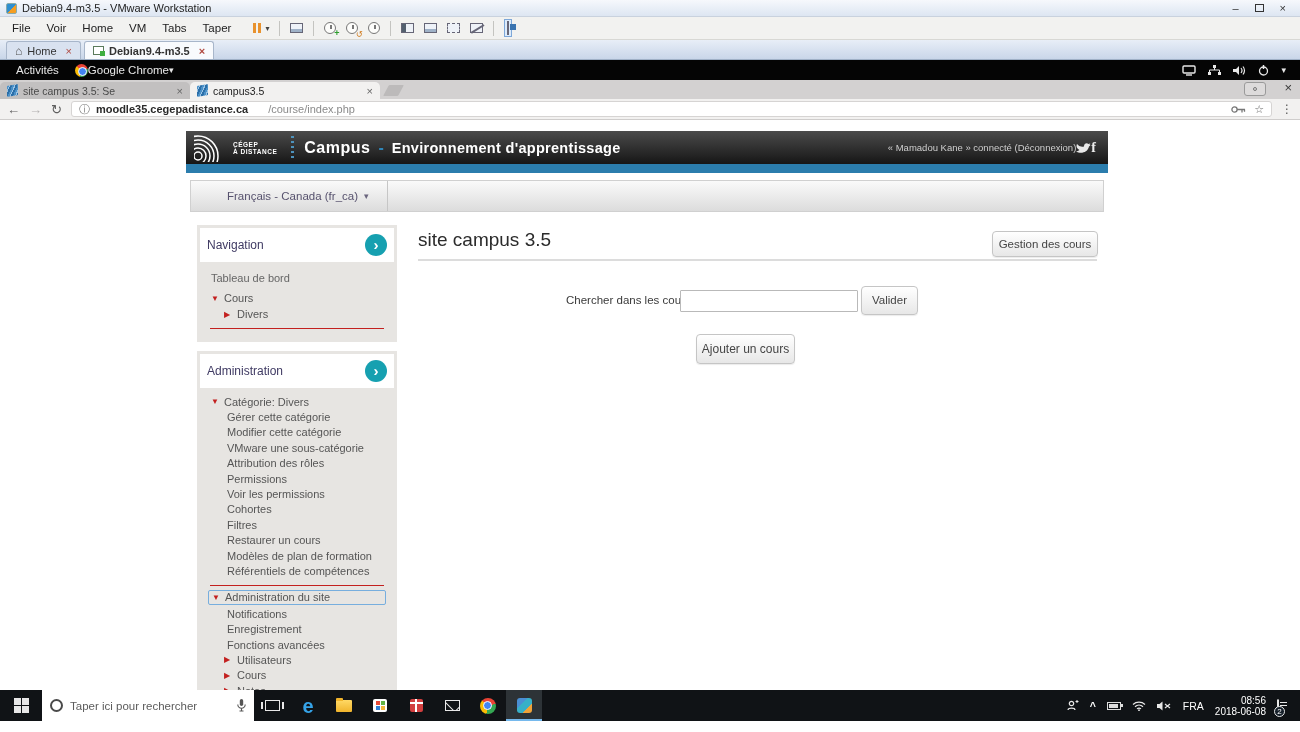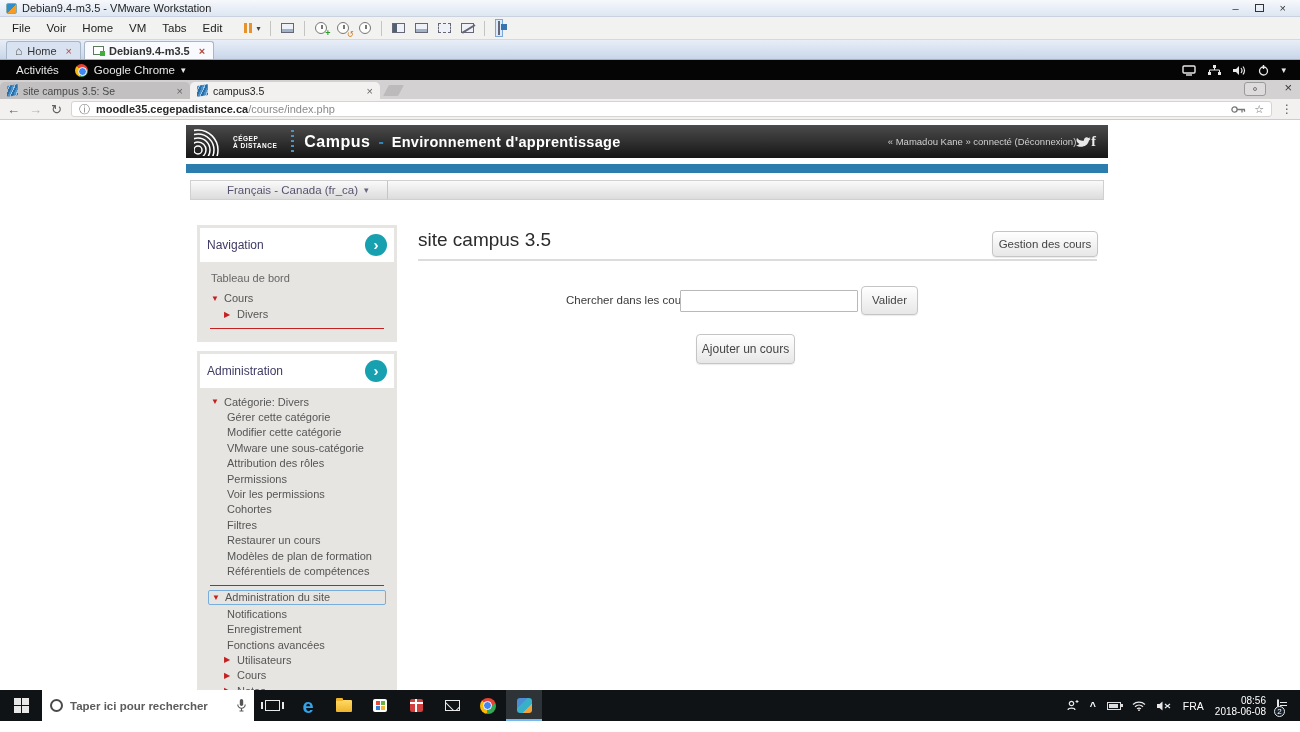--- a/index.html
+++ b/index.html
@@ -41,21 +41,21 @@
   .vm-tab.active { background:#f8fafd; font-weight:bold; }
   .vm-tabclose { color:#b0483f; font-size:11px; margin-left:4px; }
   .vm-home-ico { font-size:12px; color:#555; }
   .vm-screen-ico { width:11px; height:9px; border:1px solid #5a7a5a; background:#fff; position:relative; }
   .vm-screen-ico::after { content:""; position:absolute; right:-2px; bottom:-2px; width:5px; height:5px; background:#3fae3f; }
 
   
   .gnome-bar { height:20px; background:#050505; color:#e8e8e8; display:flex; align-items:center;
     font-size:11.5px; position:relative; padding:0 8px; }
   .gn-activities { padding:0 8px; }
-  .gn-app { display:flex; align-items:center; gap:6px; padding:0 8px; }
+  .gn-app { display:flex; align-items:center; gap:0; padding:0 8px; }
   .gn-clock { position:absolute; left:0; right:0; text-align:center; font-weight:bold; font-size:11px; pointer-events:none; }
   .gn-right { margin-left:auto; display:flex; align-items:center; gap:12px; padding-right:6px; }
   .gn-right svg { display:block; }
   .chrome-ball { width:13px; height:13px; border-radius:50%;
     background:conic-gradient(from -45deg,#ea4335 0 33%,#34a853 0 66%,#fbbc05 0 100%); position:relative; }
   .chrome-ball::after { content:""; position:absolute; left:3px; top:3px; width:7px; height:7px; border-radius:50%;
     background:#4285f4; border:1.5px solid #fff; }
 
   
   .ctabs { height:19px; background:#d3d1d1; display:flex; align-items:flex-end; position:relative; }
@@ -71,43 +71,43 @@
   .cprofile { position:absolute; right:34px; top:2px; width:22px; height:14px; border:1px solid #9a9a9a; border-radius:3px;
     background:#dddbdb; display:flex; align-items:center; justify-content:center; }
   .cprofile .head { width:4px; height:4px; border-radius:50%; border:1.5px solid #777; }
   .cwinx { position:absolute; right:8px; top:0px; color:#3a3a3a; font-size:13px; }
   .cbar { height:21px; background:#f2f1f0; border-bottom:1px solid #cfcdcc; display:flex; align-items:center; padding:0 7px; gap:9px; }
   .nav-g { font-size:13px; color:#5f5f5f; }
   .nav-g.dis { color:#b5b3b2; }
   .omni { flex:1; height:16px; background:#fff; border:1px solid #d6d4d3; border-radius:3px; display:flex;
     align-items:center; font-size:11px; padding:0 7px; gap:6px; }
   .omni .host { color:#2a2a2a; }
-  .omni .path { color:#8a8a8a; }
+  .omni .path { color:#8a8a8a;padding-left:20px; }
   .omni .info { color:#7a7a7a; font-size:11px; }
   .omni-right { margin-left:auto; display:flex; align-items:center; gap:8px; color:#6f6f6f; }
   .cmenu { color:#5a5a5a; font-size:12px; letter-spacing:0; }
 
   
   .viewport { position:relative; height:570px; background:#fff; overflow:hidden; }
 
-  .m-header { position:absolute; left:186px; top:5px; width:922px; height:33px;
+  .m-header { position:absolute; left:186px; top:11px; width:922px; height:33px;
     background:linear-gradient(#4b4b4b,#161616); display:flex; align-items:center; color:#fff; }
   .m-blue { position:absolute; left:186px; top:44px; width:922px; height:9px; background:#2b7dad; }
   .brand { display:flex; align-items:center; gap:5px; padding-left:8px; }
   .brand-txt { font-size:6.5px; font-weight:bold; letter-spacing:.5px; line-height:7px; color:#fff; }
   .dotsep { width:3px; height:24px; margin:0 10px 0 14px;
     background:repeating-linear-gradient(#4d93bd 0 2px,transparent 2px 5px); }
   .site-name { font-size:16px; font-weight:bold; letter-spacing:.5px; }
   .site-dash { color:#2f86b8; font-weight:bold; margin:0 8px; }
   .tagline { font-size:14.5px; font-weight:bold; letter-spacing:.3px; }
   .hdr-right { margin-left:auto; display:flex; align-items:center; padding-right:12px; }
   .user-status { font-size:9.5px; color:#cfcfcf; }
   .fb { font-family:"Liberation Serif","DejaVu Serif",serif; font-weight:bold; font-size:14px; color:#eee; }
 
-  .lang-bar { position:absolute; left:190px; top:60px; width:914px; height:20px;
+  .lang-bar { position:absolute; left:190px; top:60px; width:914px; height:32px;
     background:linear-gradient(#fafafa,#dcdcdc); border:1px solid #d0d0d0; display:flex; align-items:center; }
   .lang-item { height:100%; display:flex; align-items:center; padding:0 18px 0 36px; border-right:1px solid #c6c6c6;
     font-size:11.5px; color:#57526e; gap:6px; }
   .lang-item .crt { font-size:9px; color:#6a657e; }
 
   .block { position:absolute; left:197px; width:200px; background:#e7e5e2; padding:3px; }
   .block-head { height:34px; background:#fff; display:flex; align-items:center; padding:0 7px; }
   .block-title { font-size:12px; color:#3f3a63; }
   .block-circle { margin-left:auto; width:22px; height:22px; border-radius:50%; background:#16a0b0; color:#fff;
     display:flex; align-items:center; justify-content:center; font-size:15px; font-weight:bold; padding-bottom:2px; }
@@ -139,21 +139,21 @@
   .vs-dev { width:11px; height:8px; background:linear-gradient(#cfd3d8,#9aa1a9); border:1px solid #788; border-radius:1px; position:relative; }
   .vs-dev::after { content:""; position:absolute; right:-2px; bottom:-2px; width:4px; height:4px; border-radius:50%; background:#37b837; }
   .vs-note { width:8px; height:9px; background:#fff; border:1px solid #888; }
 
   
   .wtask { height:31px; background:#101316; display:flex; align-items:center; color:#fff; }
   .w-start { width:42px; height:100%; display:flex; align-items:center; justify-content:center; }
   .w-logo { display:grid; grid-template-columns:7px 7px; grid-template-rows:7px 7px; gap:1px; }
   .w-logo i { background:#e8e8e8; }
   .w-search { width:212px; height:100%; background:#fff; display:flex; align-items:center; gap:7px; padding:0 8px;
-    color:#5c5c5c; font-size:11.5px;font-weight:bold; }
+    color:#5c5c5c; font-size:11.5px; }
   .cortana-ring { width:13px; height:13px; border:2px solid #4a4a4a; border-radius:50%; flex:none; }
   .w-search .txt { flex:1; white-space:nowrap; overflow:hidden; }
   .w-slot { width:36px; height:100%; display:flex; align-items:center; justify-content:center; position:relative; }
   .w-slot.active { background:#2d3337; box-shadow:inset 0 -2px 0 #76b9ed; }
   .tv-ico { width:15px; height:11px; border:1.5px solid #e8e8e8; position:relative; }
   .tv-ico::before,.tv-ico::after { content:""; position:absolute; top:1px; width:2px; height:7px; background:#e8e8e8; }
   .tv-ico::before { left:-5px; } .tv-ico::after { right:-5px; }
   .edge-e { color:#35a3e8; font-size:20px; font-weight:bold; line-height:1; }
   .folder-ico { width:16px; height:12px; background:linear-gradient(#ffd965,#f0b42c); border-radius:1px; position:relative; }
   .folder-ico::before { content:""; position:absolute; left:0; top:-2px; width:7px; height:3px; background:#f0b42c; border-radius:1px 1px 0 0; }
@@ -193,21 +193,21 @@
       <span>×</span>
     </span>
   </div>
 
   <div class="vm-menubar">
     <span class="vm-menu">File</span>
     <span class="vm-menu">Voir</span>
     <span class="vm-menu">Home</span>
     <span class="vm-menu">VM</span>
     <span class="vm-menu">Tabs</span>
-    <span class="vm-menu">Edit</span>
+    <span class="vm-menu">Taper</span>
     <span class="vm-toolbar">
       <span class="ico-pause">
           <i></i>
           <i></i>
           <span class="tb-caret">▾</span>
         </span>
       <span class="tbsep"></span>
       <span class="ico-panel p-bottom"></span>
       <span class="tbsep"></span>
       <span class="ico-clock dotg"></span>

